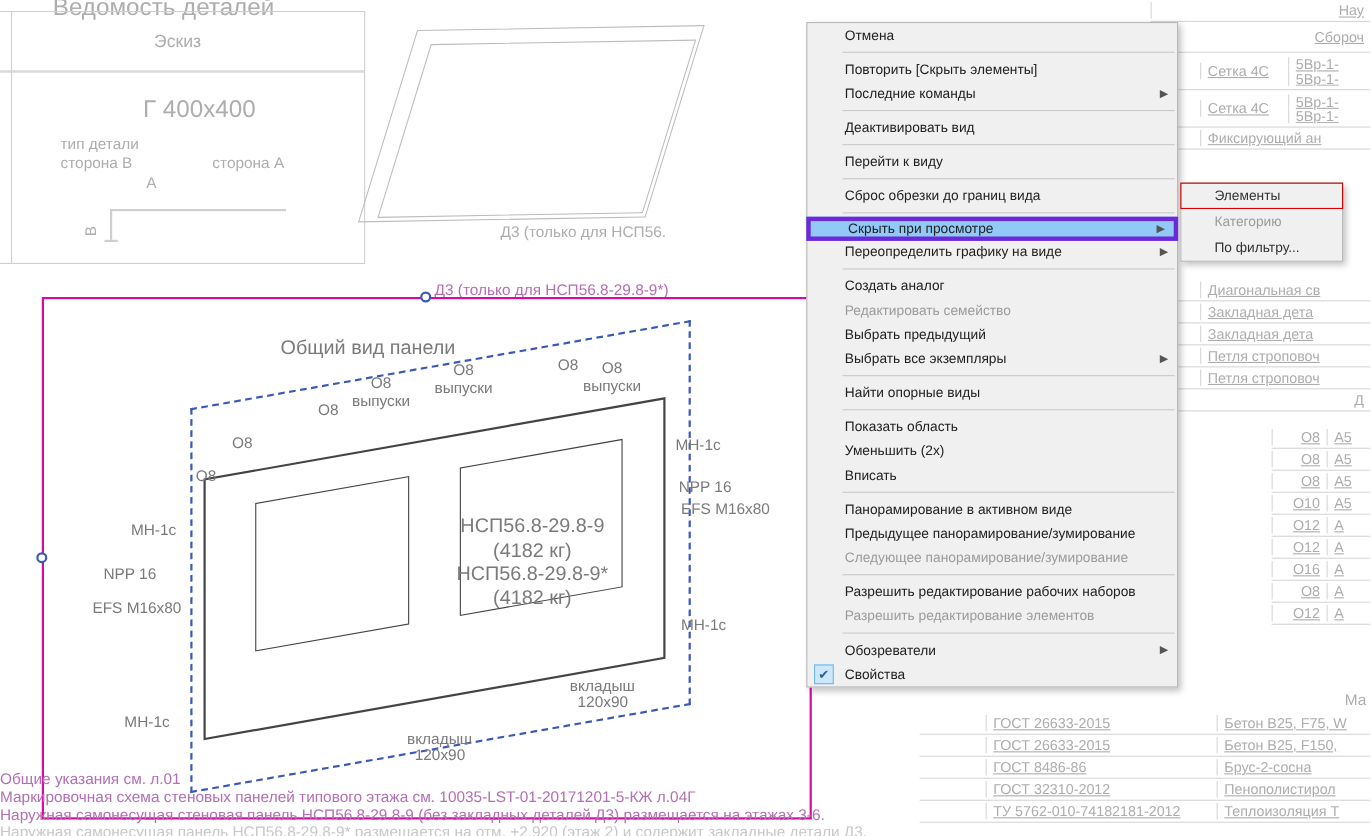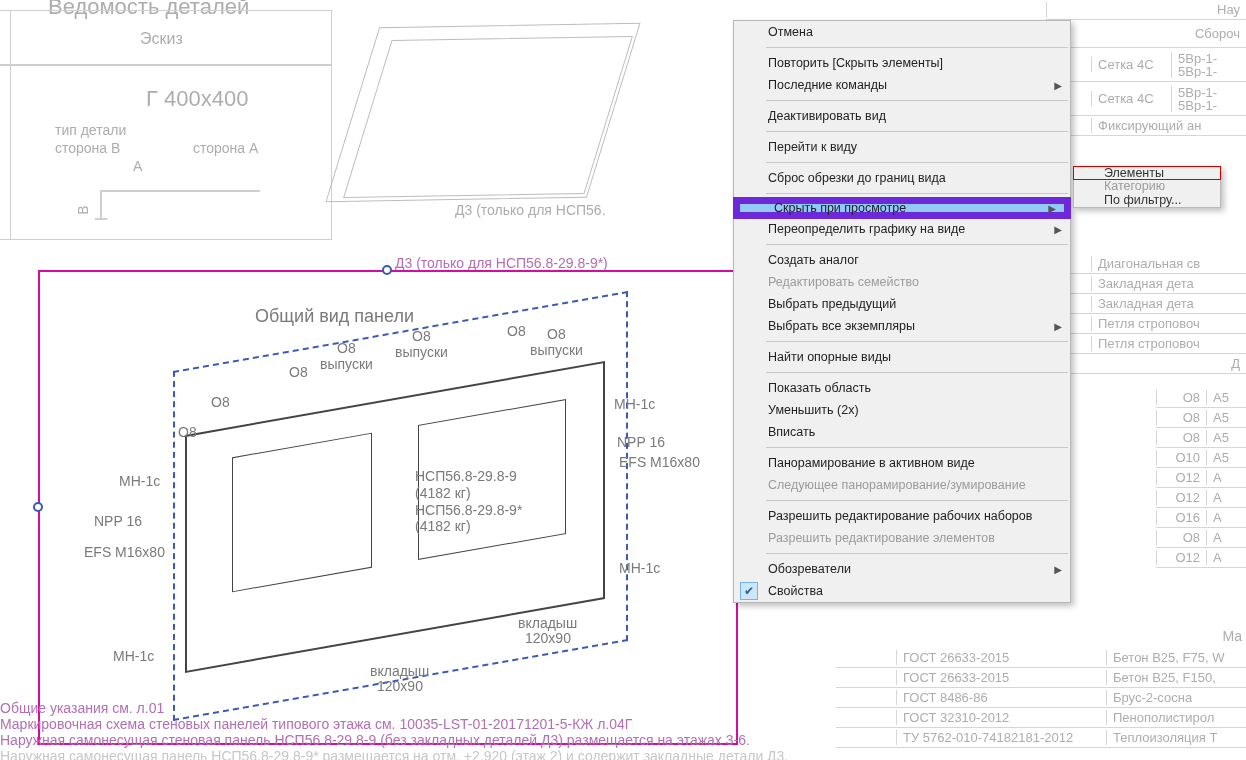--- a/index.html
+++ b/index.html
@@ -13,54 +13,54 @@
   .cad-label.purple { color: #b36fb3; }
   .cad-label.dark { color: #7a7a7a; }
   .cad-line { position: absolute; background: #cfcfcf; }
   .cad-border { position: absolute; border: 1px solid #cfcfcf; }
   .cad-dashed { position: absolute; border: 2px dashed #3a58b8; }
   .selection { position: absolute; border: 2px solid #d40ca0; }
   .sel-handle { position: absolute; width: 10px; height: 10px; background: #fff; border: 2px solid #3a58b8; border-radius: 50%; }
   .dwg-box { position: absolute; border: 1px solid #444; }
 
   
-  .side-table { position: absolute; right: 0; font-family: "ISOCPEUR","Arial Narrow",sans-serif; color:#adadad; font-size:13px; }
+  .side-table { position: absolute; right: 0; font-family: "ISOCPEUR","Arial Narrow",sans-serif; color:#adadad; font-size:13px;text-decoration:underline; }
   .side-table .row { display:flex; border-bottom:1px solid #d6d6d6; height:20px; align-items:center; }
   .side-table .c { padding: 0 6px; border-left:1px solid #d6d6d6; overflow:hidden; white-space:nowrap; }
 
   
   .context-menu { position: absolute; left: 733px; top: 4px; width: 338px; background: #f0f0f0; border: 1px solid #b8b8b8; box-shadow: 3px 3px 6px rgba(0,0,0,0.25); font-size: 12.5px; color: #222; margin-top: 16px; }
   .menu-item { position: relative; display:flex; align-items:center; height: 22px; padding-left: 34px; padding-right: 20px; cursor: default; }
   .menu-item.disabled { color: #9b9b9b; }
-  .menu-item.highlight { background: #91c9f7; border:7px solid #6d28d9; height:22px; margin:-1px; }
+  .menu-item.highlight { background: #91c9f7; border:4px solid #6d28d9; height:22px; margin:-1px; }
   .menu-sep { height: 1px; background: #c9c9c9; margin: 4px 2px 4px 32px; }
   .menu-arrow { position: absolute; right: 8px; font-size: 10px; color: #555; }
   .menu-check { position: absolute; left: 6px; top: 2px; width: 18px; height: 18px; background: #cde7fa; border: 1px solid #6fb6ea; display:flex; align-items:center; justify-content:center; font-size:12px; color:#2a5fa1; }
 
   
   .submenu { position: absolute; left: 1073px; top: 166px; width: 148px; background: #f0f0f0; border: 1px solid #b8b8b8; box-shadow: 3px 3px 6px rgba(0,0,0,0.25); font-size: 12.5px; }
-  .sub-item { position:relative; display:flex; align-items:center; height:14px; padding-left:30px; padding-right:10px; }
+  .sub-item { position:relative; display:flex; align-items:center; height:24px; padding-left:30px; padding-right:10px; }
   .sub-item.red { border:1px solid #d30000; margin:-1px; }
   .sub-item.disabled { color:#9b9b9b; }
 
   .iso { font-family: "ISOCPEUR","Arial Narrow",sans-serif; }
 </style>
 </head>
 <body>
 
 <div class="canvas">
 
   <div class="cad-layer">
 
     <div class="cad-label big" style="left:48px; top:-6px;">Ведомость деталей</div>
     <div class="cad-border" style="left:-20px; top:10px; width:352px; height:55px;"></div>
     <div class="cad-border" style="left:-20px; top:65px; width:352px; height:175px;"></div>
     <div class="cad-line" style="left:10px; top:10px; width:1px; height:230px;"></div>
     <div class="cad-label" style="left:140px; top:30px; font-size:16px;">Эскиз</div>
-    <div class="cad-label big" style="left:130px; top:86px;margin-left:16px;">Г 400x400</div>
+    <div class="cad-label big" style="left:130px; top:86px;">Г 400x400</div>
     <div class="cad-label" style="left:55px; top:122px;">тип детали</div>
     <div class="cad-label" style="left:55px; top:140px;">сторона В</div>
     <div class="cad-label" style="left:193px; top:140px;">сторона А</div>
     <div class="cad-label" style="left:133px; top:158px;">А</div>
     <div class="cad-label" style="left:78px; top:202px; transform:rotate(-90deg);">В</div>
 
     <div class="cad-line" style="left:100px; top:190px; width:160px; height:2px;"></div>
     <div class="cad-line" style="left:100px; top:190px; width:2px; height:28px;"></div>
     <div class="cad-line" style="left:95px; top:218px; width:12px; height:2px;"></div>
 
@@ -74,21 +74,21 @@
     <div class="sel-handle" style="left:382px; top:265px;"></div>
 
     <div class="cad-label dark" style="left:255px; top:306px; font-size:18px;">Общий вид панели</div>
 
     <div class="cad-dashed" style="left:173px; top:331px; width:455px; height:350px; transform:skewY(-10deg);"></div>
 
     <div class="dwg-box" style="left:185px; top:398px; width:420px; height:238px; transform:skewY(-10deg); border-width:2px;"></div>
     <div class="dwg-box" style="left:232px; top:445px; width:140px; height:135px; transform:skewY(-10deg);"></div>
     <div class="dwg-box" style="left:418px; top:412px; width:148px; height:135px; transform:skewY(-10deg);"></div>
 
-    <div class="cad-label dark iso" style="left:415px; top:468px; font-size:14px; text-align:left; line-height:1.2;">
+    <div class="cad-label dark iso" style="left:415px; top:468px; font-size:18px; text-align:center; line-height:1.2;">
       <span>НСП56.8-29.8-9</span><br>
       <span>(4182 кг)</span><br>
       <span>НСП56.8-29.8-9*</span><br>
       <span>(4182 кг)</span>
     </div>
 
     <div class="cad-label dark iso" style="left:178px; top:424px;">О8</div>
     <div class="cad-label dark iso" style="left:211px; top:394px;">О8</div>
     <div class="cad-label dark iso" style="left:289px; top:364px;">О8</div>
     <div class="cad-label dark iso" style="left:320px; top:340px; white-space:pre; text-align:center;">О8
@@ -296,20 +296,23 @@
     <div class="menu-item">
         <span>Уменьшить (2x)</span>
       </div>
     <div class="menu-item">
         <span>Вписать</span>
       </div>
     <div class="menu-sep"></div>
     <div class="menu-item">
         <span>Панорамирование в активном виде</span>
       </div>
+    <div class="menu-item">
+        <span>Предыдущее панорамирование/зумирование</span>
+      </div>
     <div class="menu-item disabled">
         <span>Следующее панорамирование/зумирование</span>
       </div>
     <div class="menu-sep"></div>
     <div class="menu-item">
         <span>Разрешить редактирование рабочих наборов</span>
       </div>
     <div class="menu-item disabled">
         <span>Разрешить редактирование элементов</span>
       </div>

